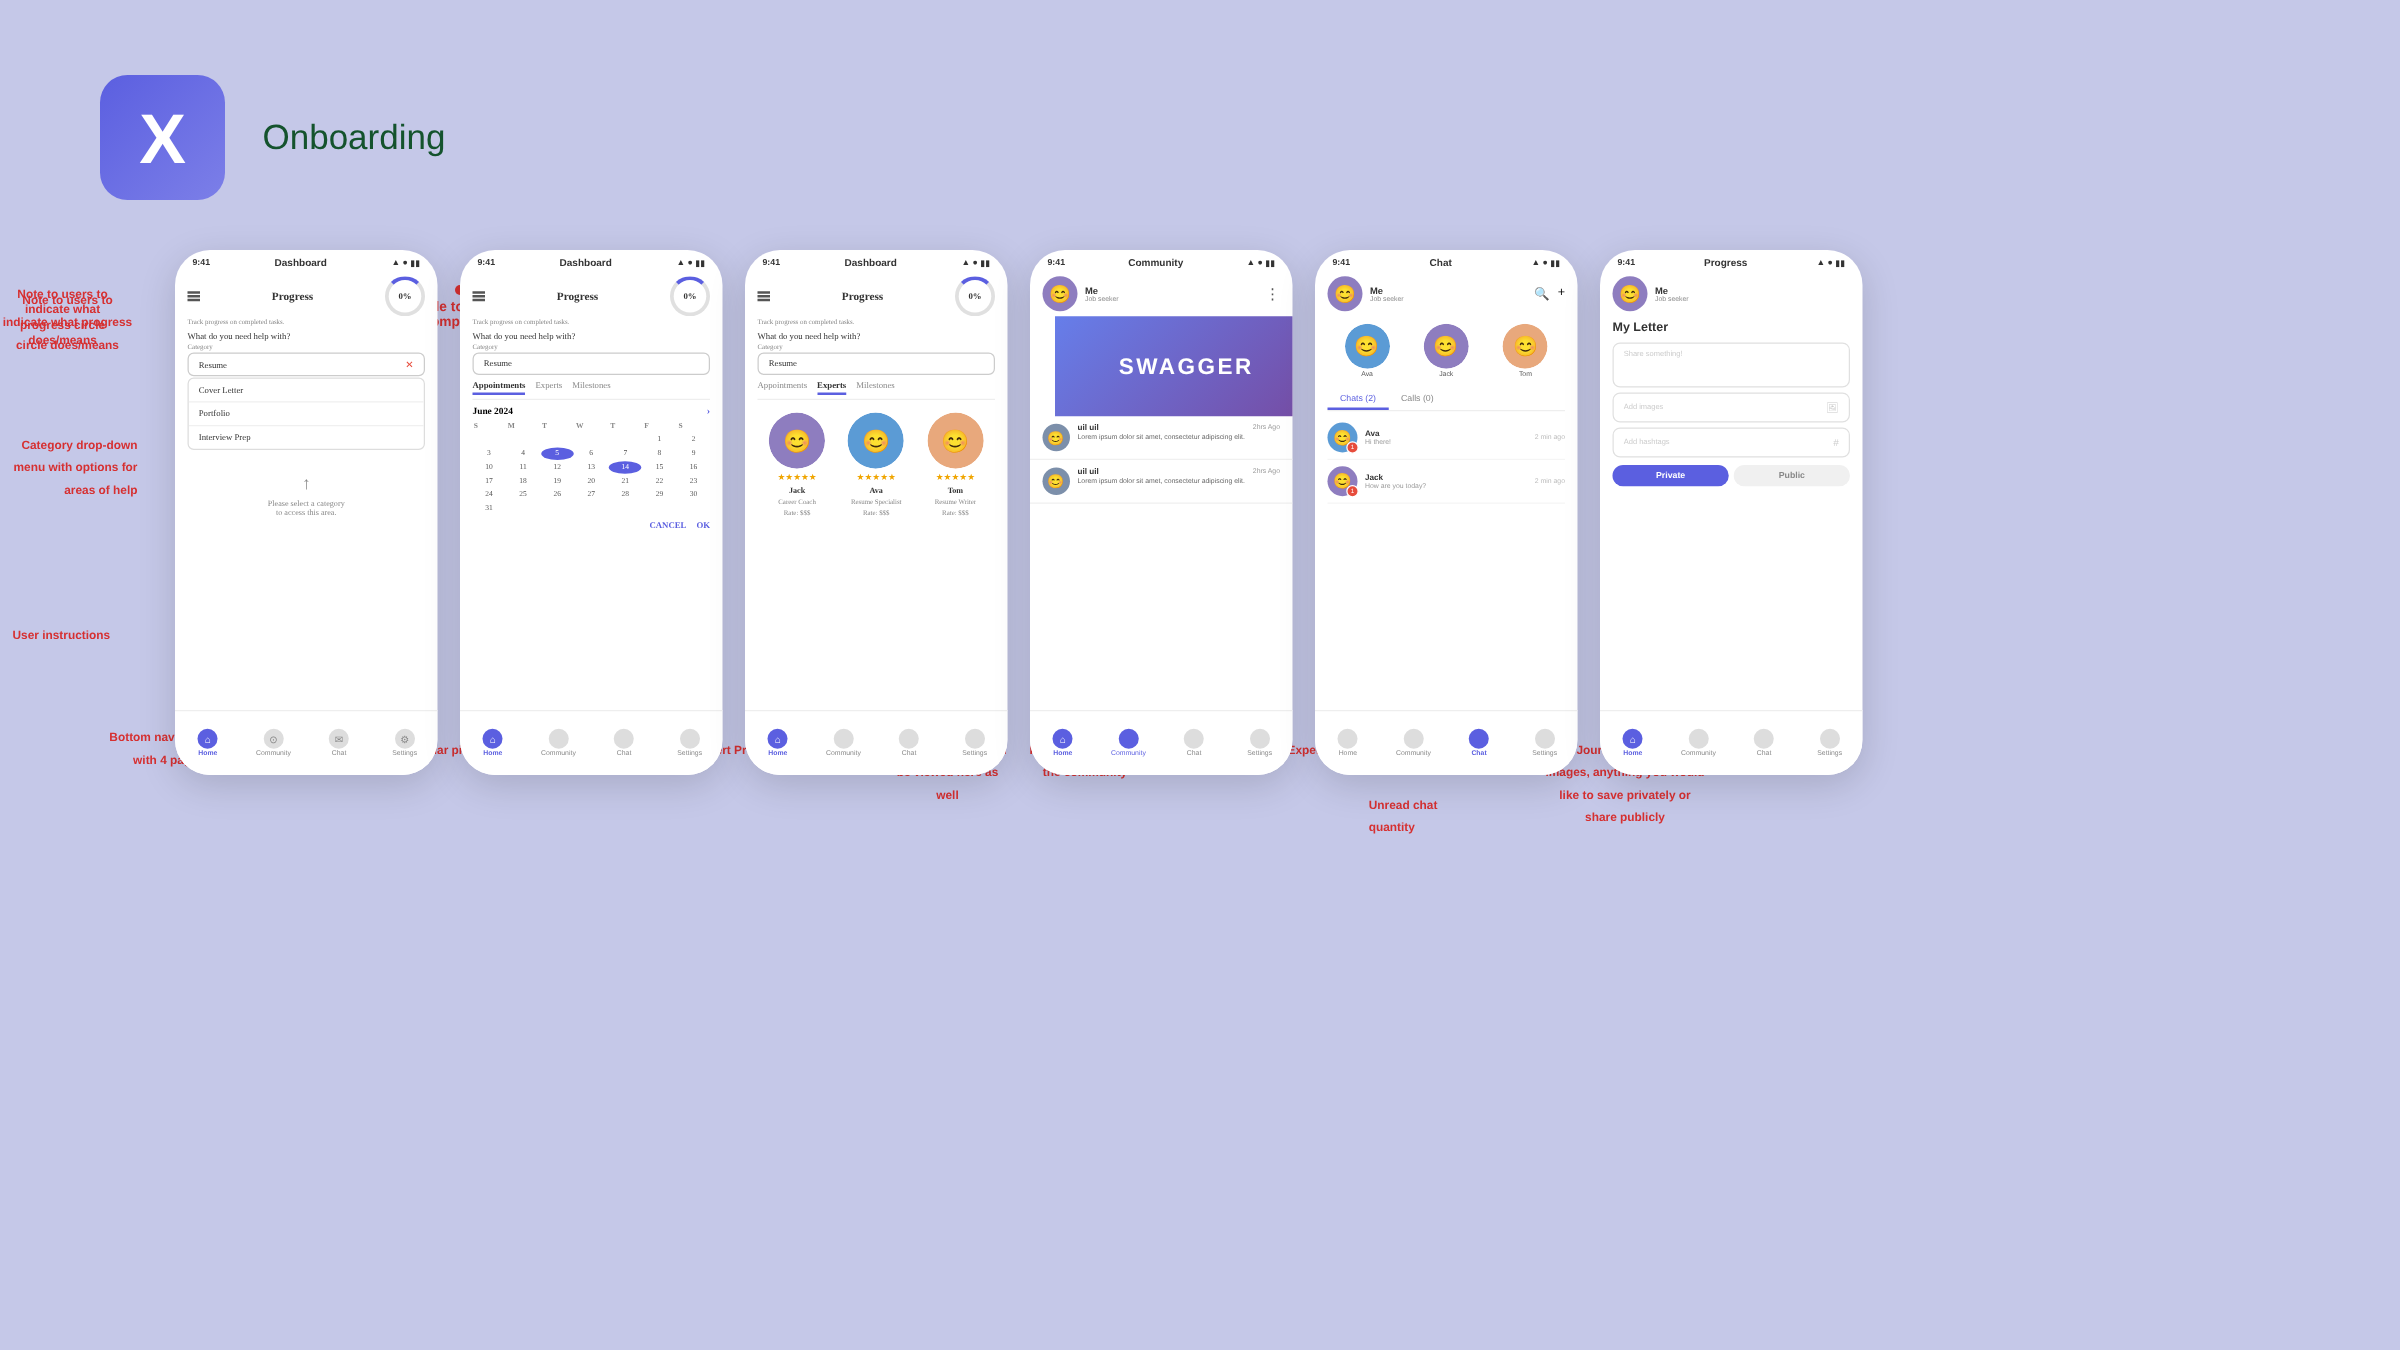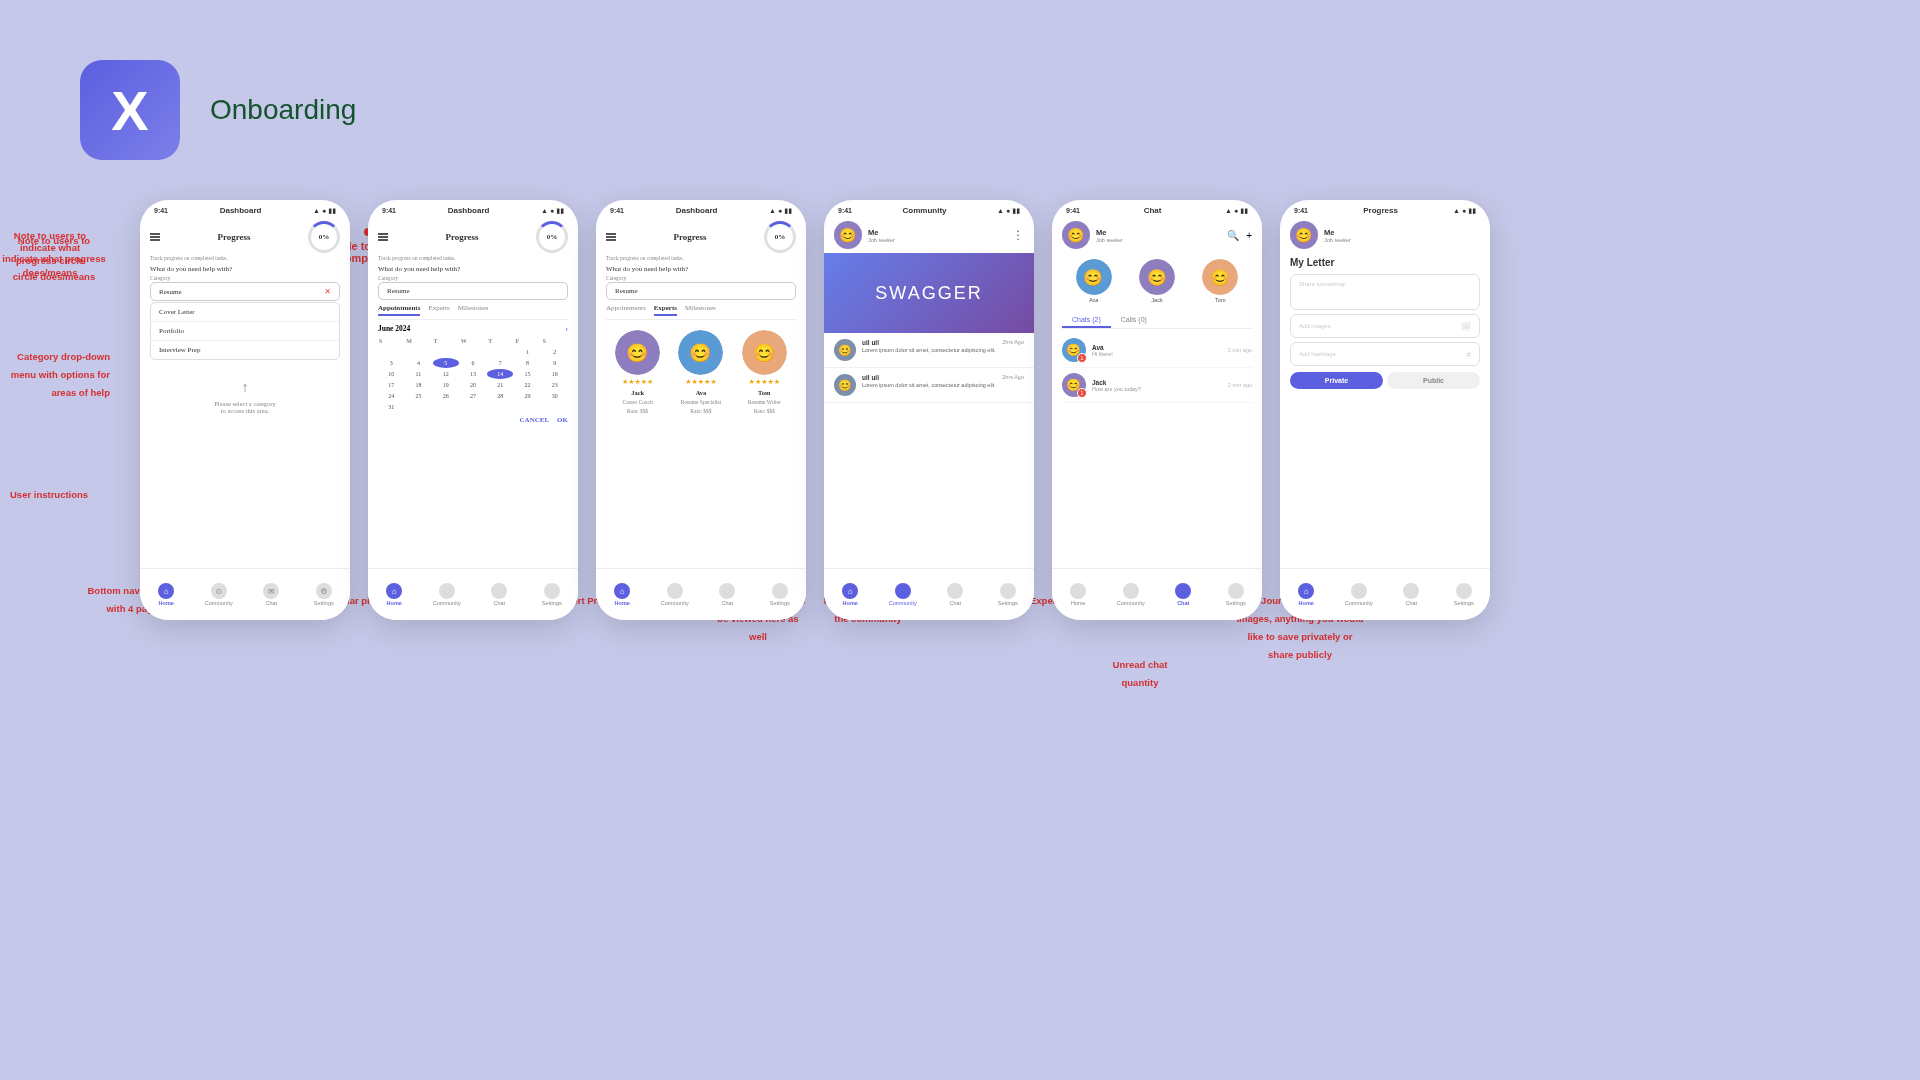--- a/index.html
+++ b/index.html
@@ -278,23 +278,24 @@
     .expert-role { font-size: 5.5px; color: #888; text-align: center; }
     .stars { font-size: 7px; color: #f0a500; }
     .community-banner {
       width: 100%;
       height: 80px;
       background: linear-gradient(135deg, #667eea, #764ba2);
       display: flex;
       align-items: center;
       justify-content: center;
       font-size: 18px;
-      font-weight: 400;
+      font-weight: 700;
       color: white;
       letter-spacing: 2px;
+      margin-left: 20px;
     }
     .post-item {
       display: flex;
       gap: 6px;
       padding: 6px 10px;
       border-bottom: 1px solid #f0f0f0;
     }
     .post-body { flex: 1; }
     .post-name { font-size: 6.5px; font-weight: 700; color: #333; }
     .post-time { font-size: 5.5px; color: #999; }
@@ -445,21 +446,21 @@
   <div style="position:absolute; top:30px; left:0px; font-size:9.5px; font-weight:700; color:#d63031; text-align:center; max-width:100px; line-height:1.3;">Note to users to indicate what progress circle does/means</div>
 
   <div style="position:absolute; top:30px; left:0px; text-align:center; max-width:108px;">
     <span style="font-size:9.5px; font-weight:700; color:#d63031; line-height:1.3;">Note to users to indicate what progress circle does/means</span>
   </div>
 
   <div style="position:absolute; top:146px; left:2px; text-align:right; max-width:108px;">
     <span style="font-size:9.5px; font-weight:700; color:#d63031; line-height:1.3;">Category drop-down menu with options for areas of help</span>
   </div>
 
-  <div style="position:absolute; top:284px; left:10px; text-align:center; max-width:90px;">
+  <div style="position:absolute; top:298px; left:10px; text-align:center; max-width:90px;">
     <span style="font-size:9.5px; font-weight:700; color:#d63031; line-height:1.3;">User instructions</span>
   </div>
 
   <div style="position:absolute; top:380px; left:80px; text-align:center; max-width:110px;">
     <span style="font-size:9.5px; font-weight:700; color:#d63031; line-height:1.3;">Bottom naviation bar with 4 pages</span>
   </div>
 
   <div style="position:absolute; top:390px; left:318px; text-align:center; max-width:100px;">
     <span style="font-size:9.5px; font-weight:700; color:#d63031; line-height:1.3;">Calendar picker</span>
   </div>
@@ -474,21 +475,21 @@
   <div style="position:absolute; top:390px; left:818px; text-align:center; max-width:100px;">
     <span style="font-size:9.5px; font-weight:700; color:#d63031; line-height:1.3;">Posts from users in the community</span>
   </div>
 
   <div style="position:absolute; top:390px; left:940px; text-align:center; max-width:80px;">
     <span style="font-size:9.5px; font-weight:700; color:#d63031; line-height:1.3;">Chats</span>
   </div>
   <div style="position:absolute; top:390px; left:1030px; text-align:center; max-width:100px;">
     <span style="font-size:9.5px; font-weight:700; color:#d63031; line-height:1.3;">Expert chat profiles</span>
   </div>
-  <div style="position:absolute; top:454px; left:1095px; text-align:center; max-width:90px;">
+  <div style="position:absolute; top:434px; left:1095px; max-width:90px;">
     <span style="font-size:9.5px; font-weight:700; color:#d63031; line-height:1.3;">Unread chat quantity</span>
   </div>
 
   <div style="position:absolute; top:390px; left:1235px; text-align:center; max-width:130px;">
     <span style="font-size:9.5px; font-weight:700; color:#d63031; line-height:1.3;">Your Journal to share work, images, anything you would like to save privately or share publicly</span>
   </div>
 
   <div class="phones-row">
 
     <div class="phone">

